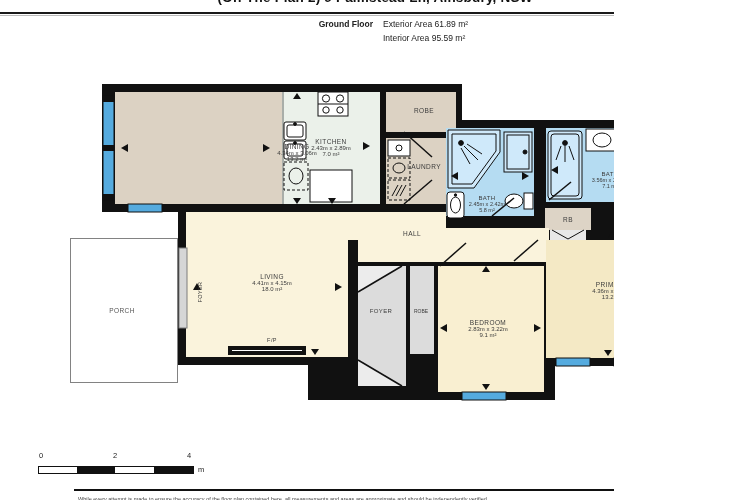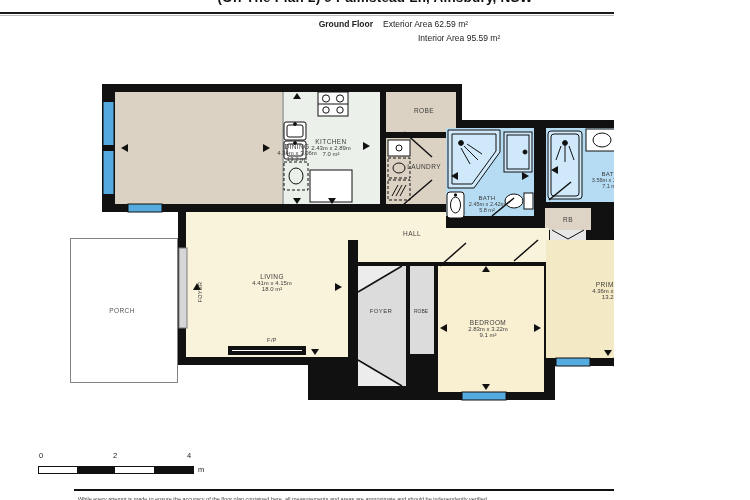--- a/index.html
+++ b/index.html
@@ -6,21 +6,21 @@
   body{width:750px;height:500px;overflow:hidden;background:#fff;
        font-family:"Liberation Sans",sans-serif;}
   .page{position:relative;width:614px;height:500px;overflow:hidden;background:#fff;}
   
   .title-clip{position:absolute;left:0;top:0;width:750px;height:8px;overflow:hidden;}
   .title-clip .t{margin-top:-10px;text-align:center;font-weight:bold;font-size:13.5px;color:#111;letter-spacing:.2px;}
   .hdr-rule{position:absolute;left:0;top:12px;width:750px;height:2px;background:#1a1a1a;}
   .hdr-rule2{position:absolute;left:0;top:15px;width:750px;height:1px;background:#bbb;}
   .flr{position:absolute;left:250px;top:19px;width:123px;text-align:right;font-size:8.5px;font-weight:bold;color:#222;}
   .area1{position:absolute;left:383px;top:19px;font-size:8.5px;color:#222;}
-  .area2{position:absolute;left:383px;top:33px;font-size:8.5px;color:#222;margin-left:35px;}
+  .area2{position:absolute;left:383px;top:33px;font-size:8.5px;color:#222;}
   
   .room{position:absolute;}
   .lbl{position:absolute;transform:translate(-50%,-50%);text-align:center;color:#3c3c3c;white-space:nowrap;z-index:30;}
   .rname{font-size:6.5px;letter-spacing:.4px;}
   .rdims{font-size:6px;}
   .vert{transform:translate(-50%,-50%) rotate(-90deg);}
   svg{position:absolute;left:0;top:0;}
   .z0{z-index:0}.z1{z-index:10}.z2{z-index:20}
   
   .scale-num{position:absolute;top:451px;font-size:7.5px;color:#222;}
@@ -36,21 +36,21 @@
 <body>
 
 <div class="page">
 
   <div class="title-clip">
     <div class="t">(Off The Plan 2) 9 Palmstead Ln, Ainsbury, NSW</div>
   </div>
   <div class="hdr-rule"></div>
   <div class="hdr-rule2"></div>
   <div class="flr">Ground Floor</div>
-  <div class="area1">Exterior Area 62.59 m²</div>
+  <div class="area1">Exterior Area 61.89 m²</div>
   <div class="area2">Interior Area 95.59 m²</div>
 
   <svg class="z0" width="750" height="500">
     <g fill="#111">
       <rect x="102" y="84" width="360" height="128"></rect>
       <rect x="438" y="120" width="248" height="118"></rect>
       <rect x="178" y="198" width="376" height="167"></rect>
       <rect x="308" y="352" width="246" height="48"></rect>
       <rect x="425" y="198" width="130" height="202"></rect>
       <rect x="533" y="198" width="153" height="168"></rect>

